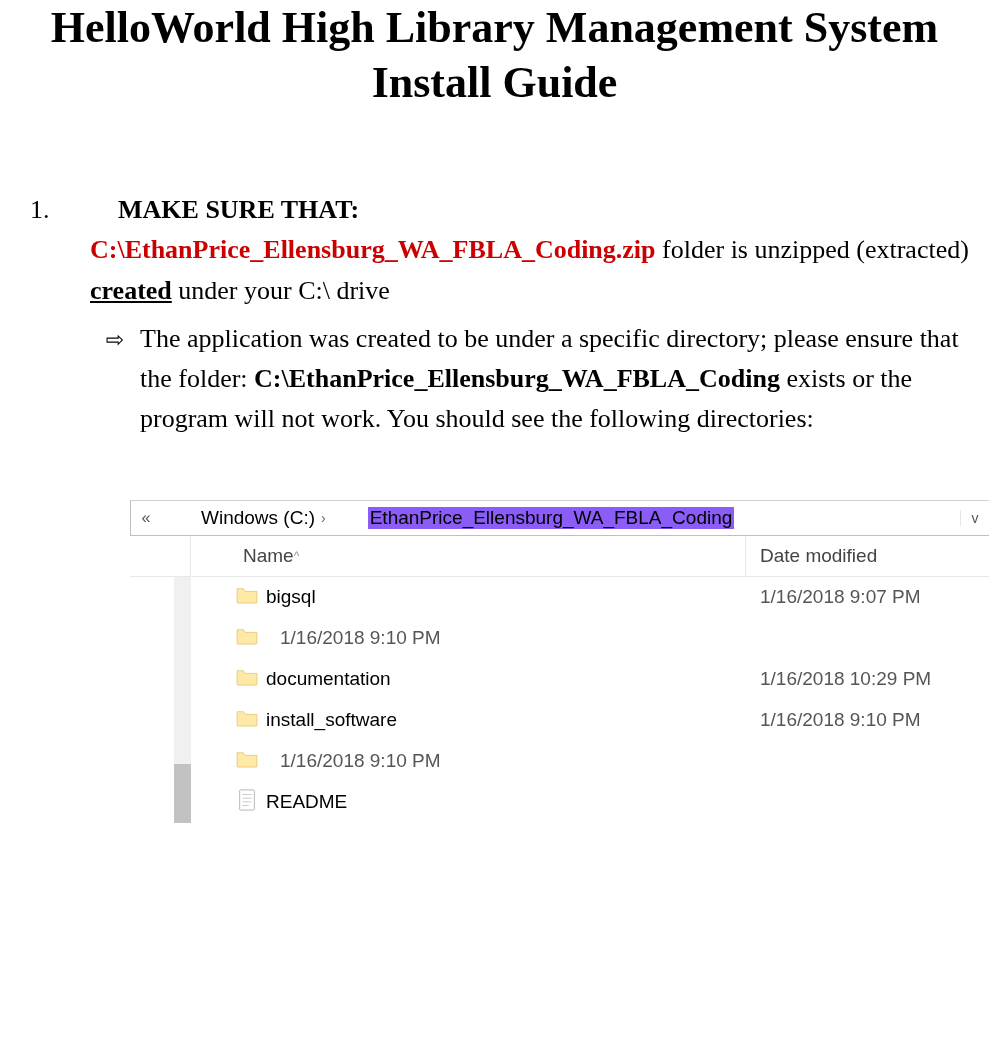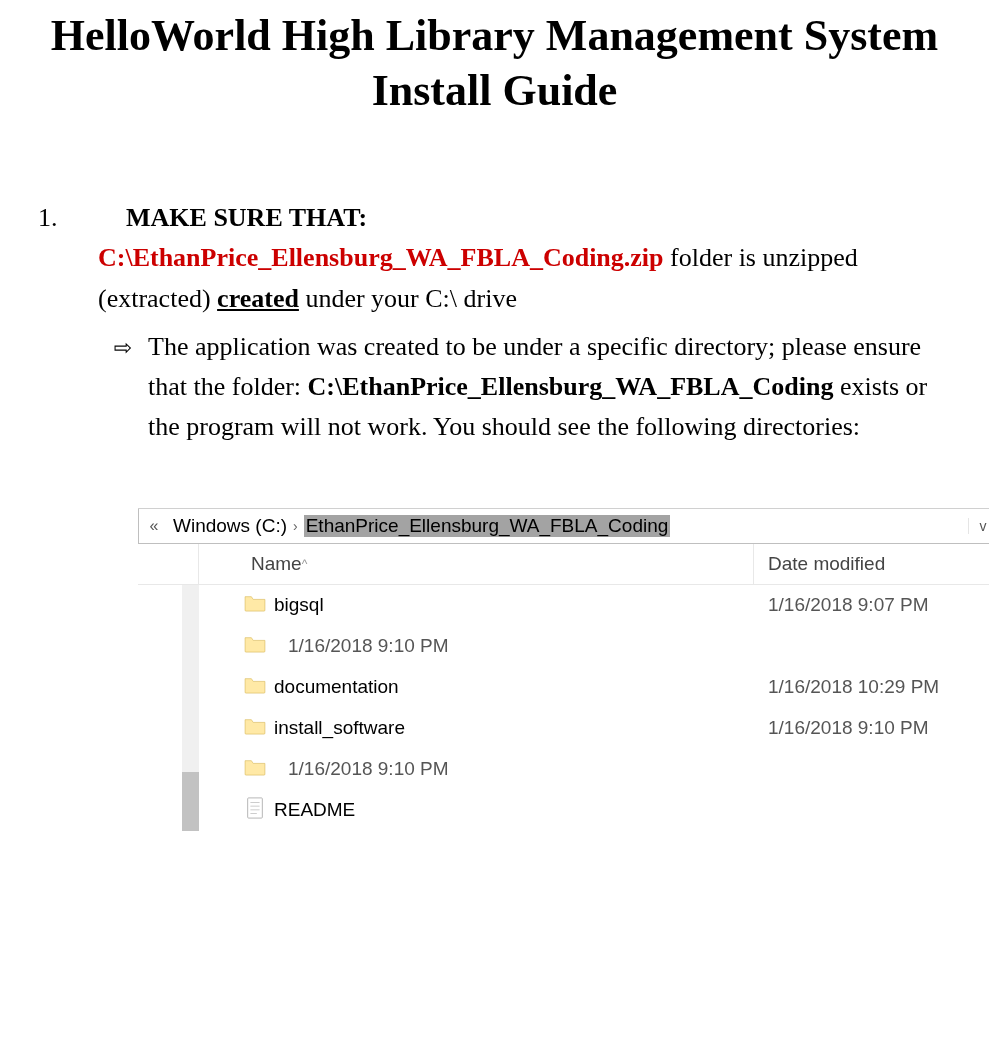--- a/index.html
+++ b/index.html
@@ -4,21 +4,21 @@
 <style>
   body {
     margin: 0;
     padding: 0;
     font-family: Garamond, Georgia, 'Times New Roman', serif;
     background: #fff;
     color: #000;
     width: 989px;
   }
   .page {
-    padding: 8px;
+    padding: 0;
   }
   h1.title {
     font-size: 44px;
     font-weight: bold;
     text-align: center;
     margin: 0 0 10px 0;
     line-height: 1.25;
     padding: 0 10px;
   }
   .content {
@@ -96,27 +96,28 @@
   }
   .addr-crumbs {
     flex: 1;
     display: flex;
     align-items: center;
     gap: 6px;
     padding-left: 4px;
   }
   .crumb {
     white-space: nowrap;
+    margin-left: 36px;
   }
   .crumb-sep {
     color: #666;
     font-size: 14px;
   }
   .crumb.hl {
-    background: #a3a3a3;
+    background: #8b5cf6;
     padding: 0 2px;
     text-align: right;
   }
   .addr-drop {
     width: 28px;
     text-align: center;
     color: #555;
     border-left: 1px solid #e5e5e5;
     font-size: 14px;
   }

